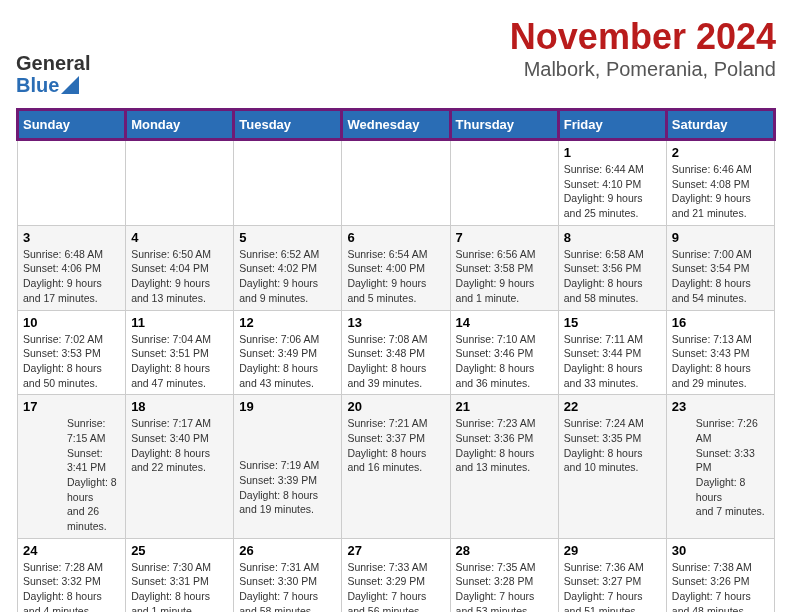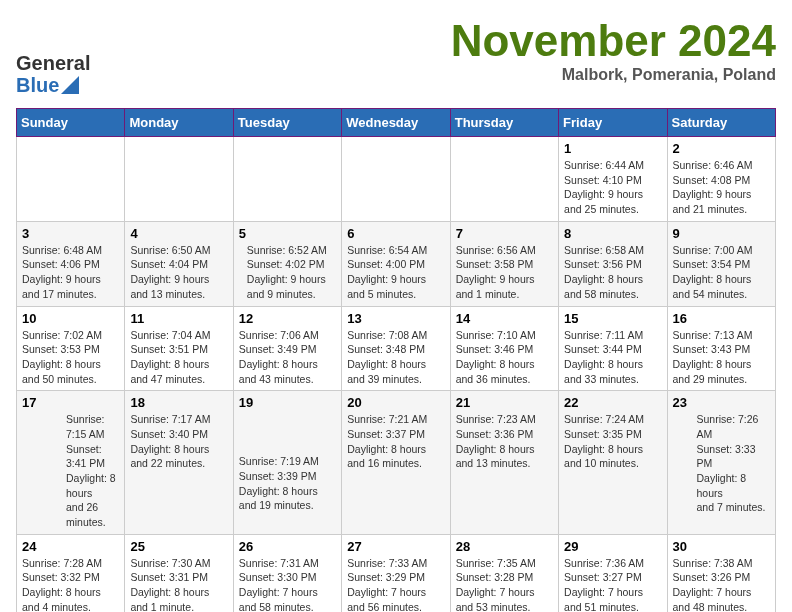--- a/index.html
+++ b/index.html
@@ -19,42 +19,42 @@
     .logo {
       display: flex;
       flex-direction: column;
       align-items: flex-start;
       margin-top: 36px;
     }
     .title-area {
       text-align: right;
     }
     .title-area h1 {
-      font-size: 44px;
+      font-size: 36px;
       font-weight: bold;
-      color: #4d7c0f;
+      color: #b91c1c;
     }
     .title-area h2 {
-      font-size: 16px;
-      font-weight: bold;
+      font-size: 20px;
+      font-weight: normal;
       color: #555;
     }
     .calendar {
       width: 100%;
       border-collapse: collapse;
       font-size: 11px;
     }
     .calendar thead th {
       background: #2a6db5;
       color: #fff;
       padding: 6px 4px;
       text-align: left;
       font-size: 13px;
       font-weight: bold;
-      border: 1px solid #701a75;
+      border: 3px solid #701a75;
     }
     .calendar tbody td {
       border: 1px solid #ccc;
       vertical-align: top;
       padding: 4px 5px;
       width: calc(100% / 7);
       min-height: 80px;
       height: 80px;
       background: #fff;
     }
@@ -152,21 +152,21 @@
         </td>
         <td>
           <span class="day-num">4</span>
           <div class="day-detail" style="white-space: pre-line;">Sunrise: 6:50 AM
 Sunset: 4:04 PM
 Daylight: 9 hours
 and 13 minutes.</div>
         </td>
         <td>
           <span class="day-num">5</span>
-          <div class="day-detail" style="white-space: pre-line; margin-left: 8px;">Sunrise: 6:52 AM
+          <div class="day-detail" style="white-space: pre-line;">Sunrise: 6:52 AM
 Sunset: 4:02 PM
 Daylight: 9 hours
 and 9 minutes.</div>
         </td>
         <td>
           <span class="day-num">6</span>
           <div class="day-detail" style="white-space: pre-line;">Sunrise: 6:54 AM
 Sunset: 4:00 PM
 Daylight: 9 hours
 and 5 minutes.</div>

